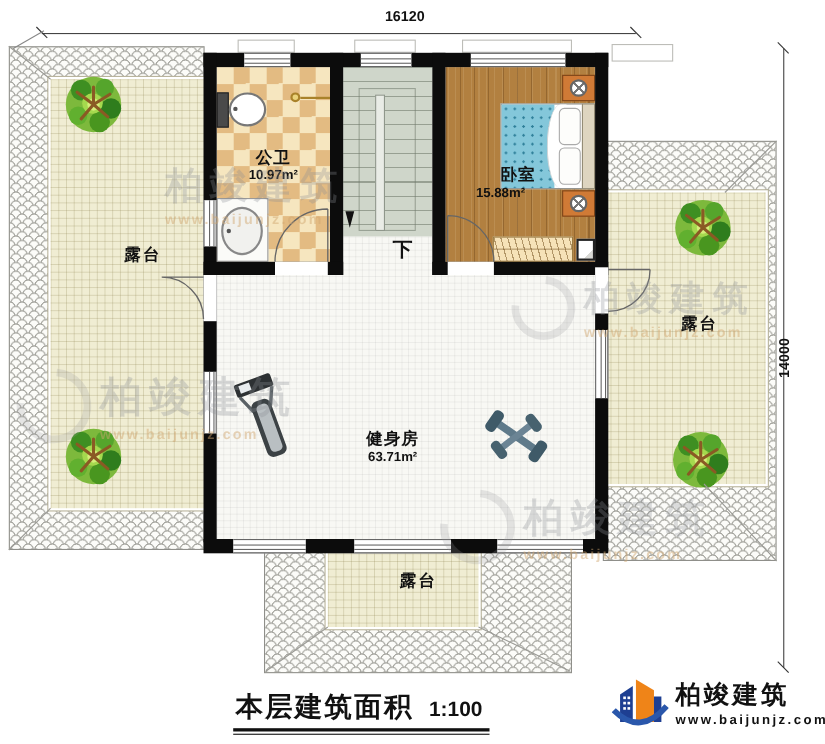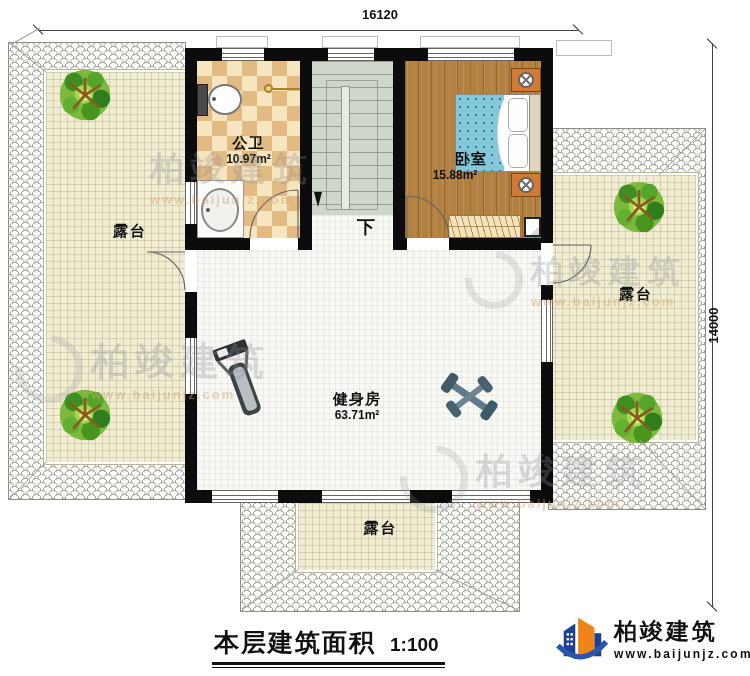--- a/index.html
+++ b/index.html
@@ -97,21 +97,21 @@
   .logo-site{font-size:12px;font-weight:800;letter-spacing:2.2px;white-space:nowrap;}
 </style>
 </head>
 <body>
 
 <div id="canvas">
 
   <div class="a dimline" style="left:38px;top:30px;width:540px;height:1px;"></div>
   <div class="a tick" style="left:31px;top:29px;"></div>
   <div class="a tick" style="left:571px;top:29px;"></div>
-  <div class="a dim" style="left:340px;top:7px;width:80px;">16120</div>
+  <div class="a dim" style="left:328px;top:7px;width:80px;">16120</div>
 
   <div class="a dimline" style="left:712px;top:44px;width:1px;height:563px;"></div>
   <div class="a tick" style="left:705px;top:43px;"></div>
   <div class="a tick" style="left:705px;top:606px;"></div>
   <div class="a dim" style="left:683px;top:318px;width:60px;transform:rotate(-90deg);">14000</div>
 
   <div class="a roof" style="left:8px;top:42px;width:178px;height:458px;"></div>
   <div class="a roof" style="left:548px;top:128px;width:158px;height:382px;"></div>
   <div class="a roof" style="left:240px;top:490px;width:280px;height:122px;"></div>
 

